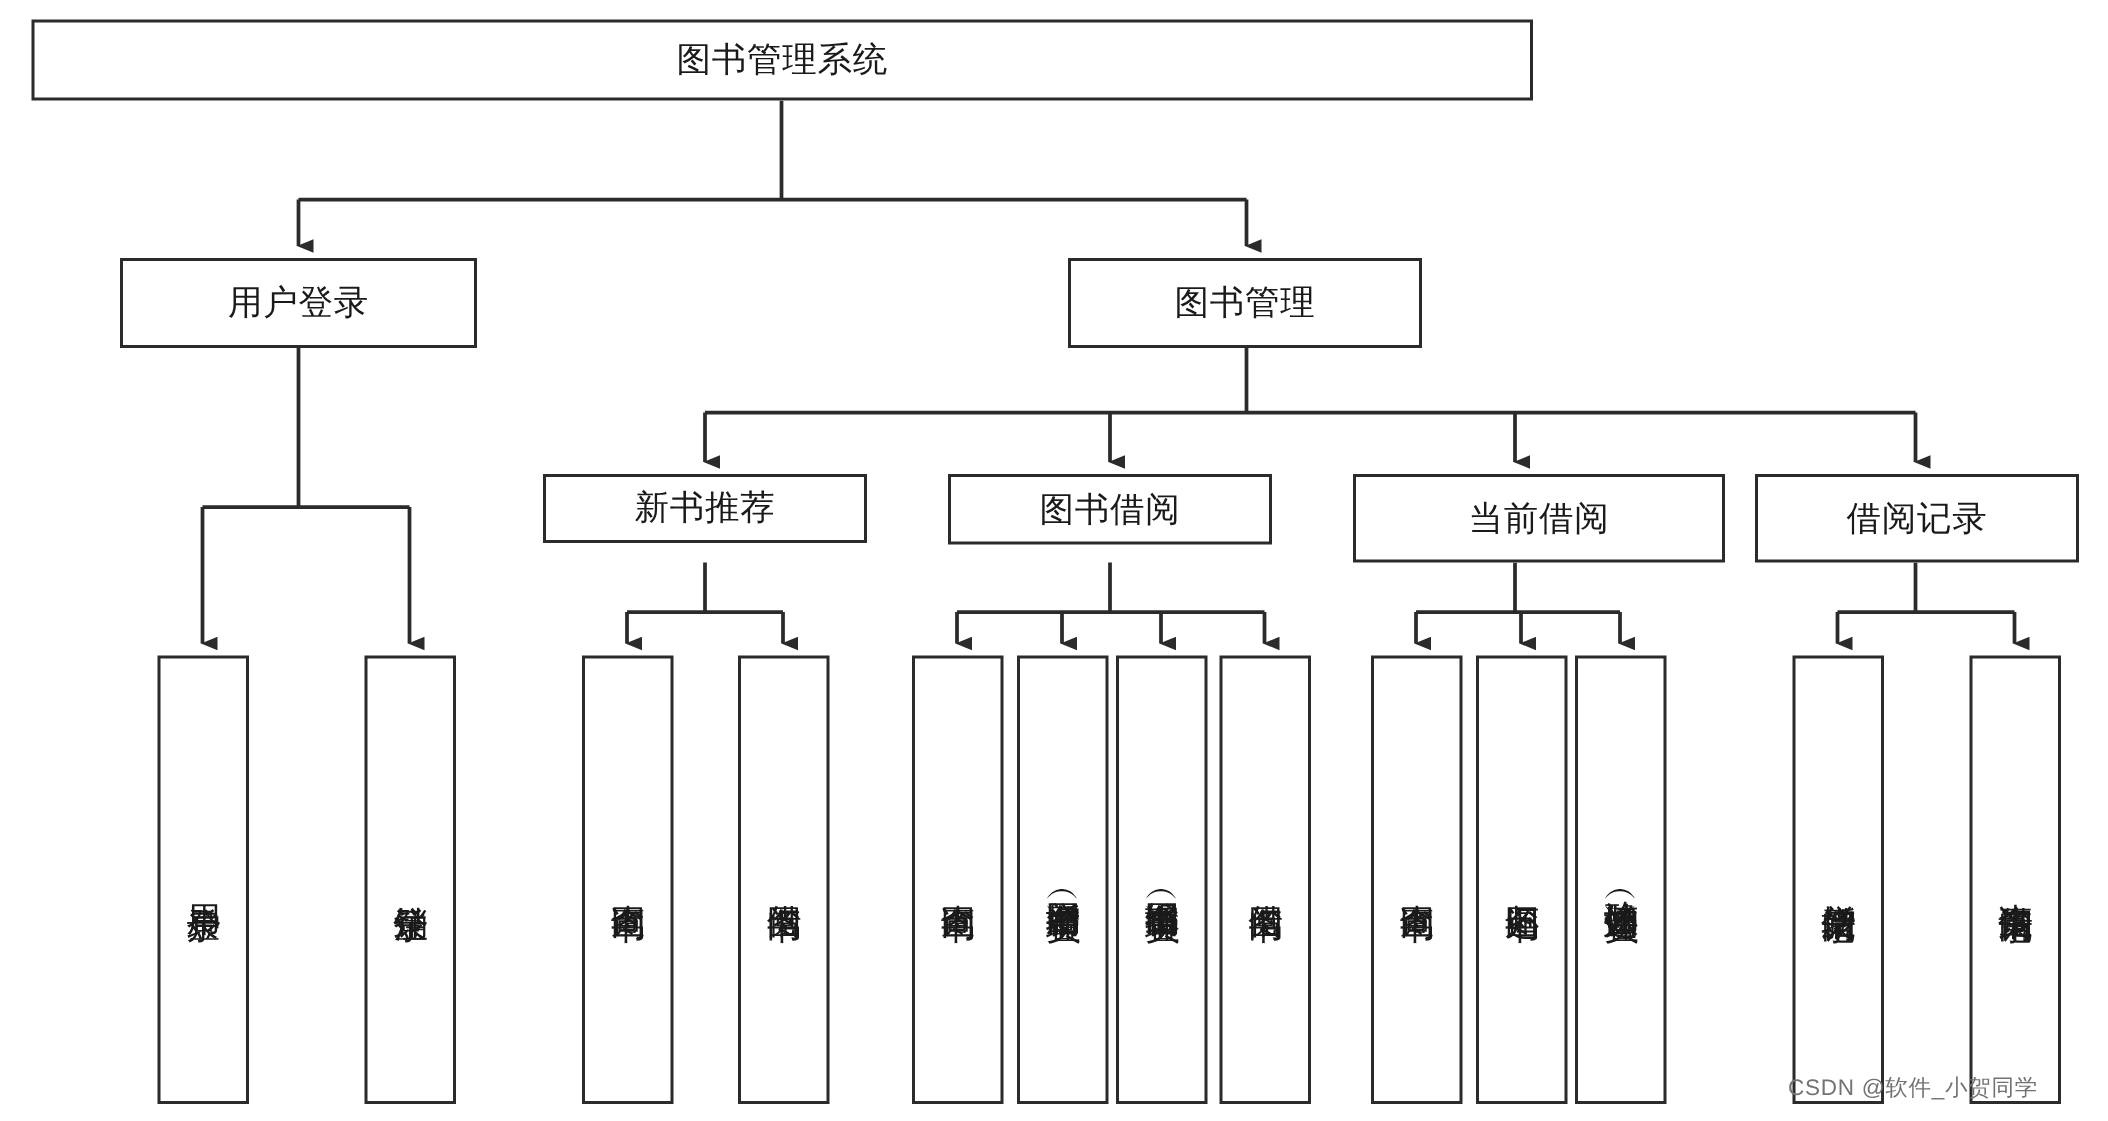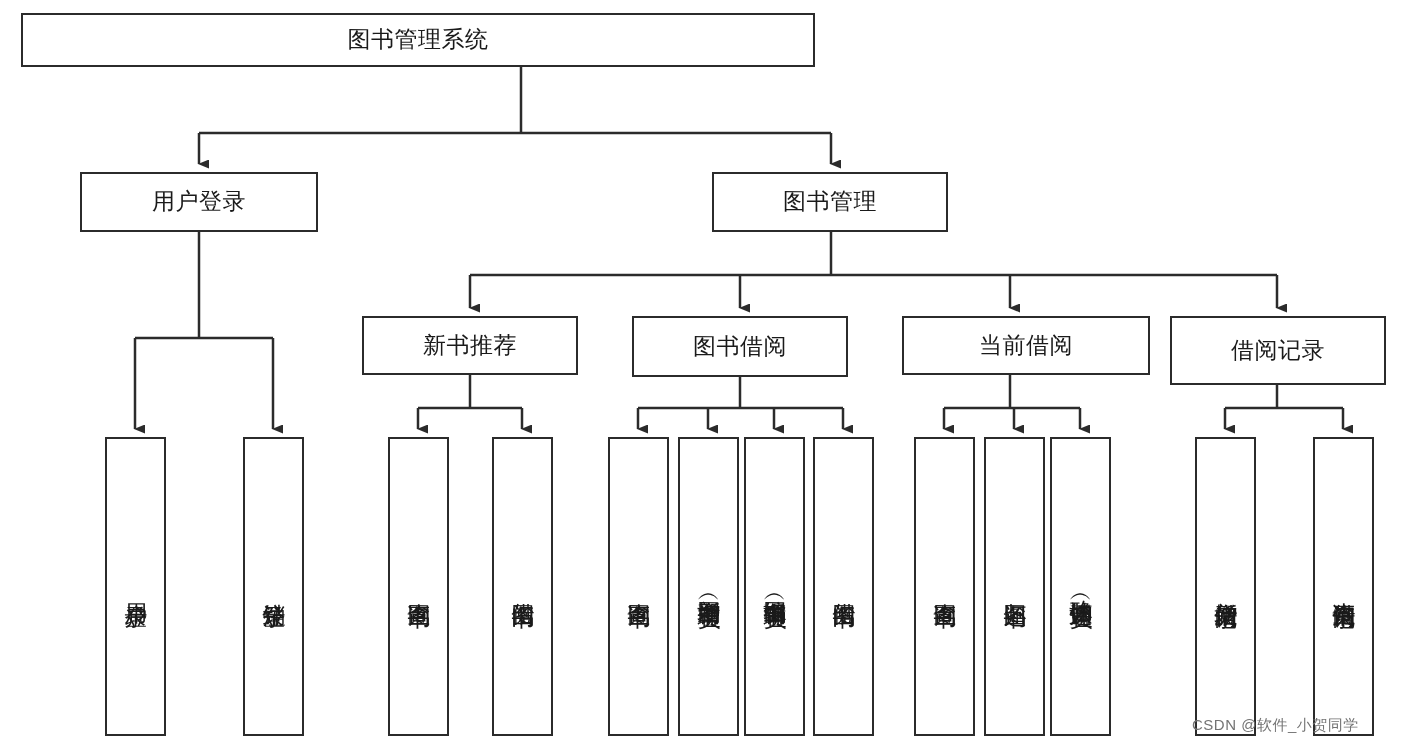--- a/index.html
+++ b/index.html
@@ -107,45 +107,45 @@
       <path d="M1014,408 L1014,429" marker-end="url(#arrowhead)"></path>
       <path d="M1080,408 L1080,429" marker-end="url(#arrowhead)"></path>
 
       <path d="M1277,375 L1277,408"></path>
       <path d="M1225,408 L1343,408"></path>
       <path d="M1225,408 L1225,429" marker-end="url(#arrowhead)"></path>
       <path d="M1343,408 L1343,429" marker-end="url(#arrowhead)"></path>
     </g>
   </svg>
 
-  <div class="node-box" style="left:21px; top:13px; width:794px; height:54px;">
+  <div class="node-box" style="left:21px; top:13px; width:1001px; height:54px;">
     <span class="node-label-h">图书管理系统</span>
   </div>
 
   <div class="node-box" style="left:80px; top:172px; width:238px; height:60px;">
     <span class="node-label-h">用户登录</span>
   </div>
 
   <div class="node-box" style="left:712px; top:172px; width:236px; height:60px;justify-content:center;">
     <span class="node-label-h">图书管理</span>
   </div>
 
-  <div class="node-box" style="left:362px; top:316px; width:216px; height:59px;">
+  <div class="node-box" style="left:362px; top:316px; width:216px; height:46px;">
     <span class="node-label-h">新书推荐</span>
   </div>
 
-  <div class="node-box" style="left:632px; top:316px; width:216px; height:61px;">
+  <div class="node-box" style="left:632px; top:316px; width:216px; height:47px;">
     <span class="node-label-h">图书借阅</span>
   </div>
 
   <div class="node-box" style="left:902px; top:316px; width:248px; height:59px;">
     <span class="node-label-h">当前借阅</span>
   </div>
 
-  <div class="node-box" style="left:1170px; top:316px; width:216px; height:69px;">
+  <div class="node-box" style="left:1170px; top:316px; width:216px; height:59px;">
     <span class="node-label-h">借阅记录</span>
   </div>
 
   <div class="node-box" style="left:105px; top:437px; width:61px; height:299px;">
     <span class="node-label-v">用户登录</span>
   </div>
 
   <div class="node-box" style="left:243px; top:437px; width:61px; height:299px;">
     <span class="node-label-v">注销登录</span>
   </div>

